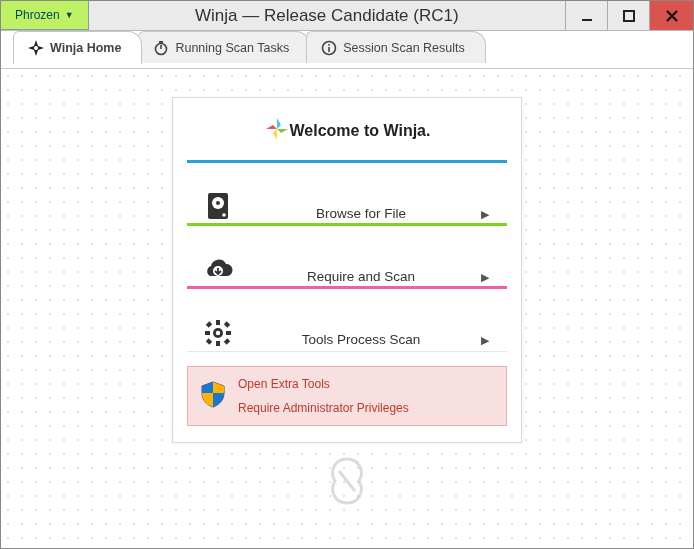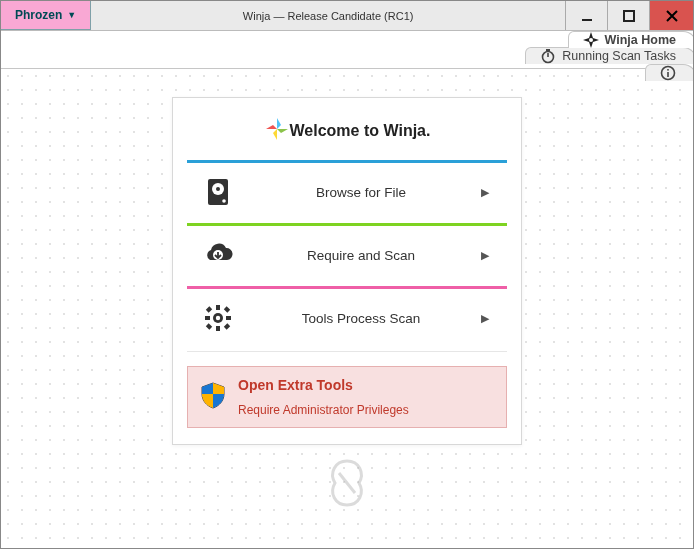--- a/index.html
+++ b/index.html
@@ -12,64 +12,63 @@
   }
   .titlebar {
     height: 30px;
     background: #eaeaea;
     display: flex;
     align-items: stretch;
     border-bottom: 1px solid #bbb;
     position: relative;
   }
   .menu-btn {
-    background: #f9a8d4;
+    background: #bef264;
     color: #004a55;
-    font-weight: 700;
+    font-weight: 400;
     font-size: 12px;
     padding: 0 14px;
     display: flex; align-items: center;
     gap: 5px;
     cursor: pointer;
     border-right: 1px solid #7fa0a8;
     border-bottom: 1px solid #7fa0a8;
   }
   .menu-btn .caret { font-size: 9px; }
   .title-text {
     flex: 1;
     display: flex;
     align-items: center;
     justify-content: center;
-    font-size: 11px;
+    font-size: 17px;
     color: #333;
   }
   .win-btns { display: flex; }
   .win-btn {
     width: 42px;
     display: flex; align-items: center; justify-content: center;
     border-left: 1px solid #aaa;
     font-size: 13px;
     cursor: pointer;
     background: #eaeaea;
   }
   .win-btn.close { background: #d9534f; color: #000; width: 44px;}
   .win-btn svg { display: block; }
   .tabbar {
     height: 38px;
     background: #fff;
     display: flex;
-    align-items: flex-end;
-    padding: 0 0;
+    align-items: flex-start;
+    padding: 0 12px;
     border-bottom: 1px solid #c6c6c6;
     gap: 0;
     position: relative;
-    flex-direction: column;
   }
   .tab {
-    height: 20px;
+    height: 32px;
     display: flex; align-items: center;
     gap: 6px;
     padding: 0 20px 0 14px;
     font-size: 12.5px;
     color: #444;
     background: #efefef;
     border: 1px solid #c6c6c6;
     border-bottom: none;
     border-radius: 6px 14px 0 0;
     margin-right: -4px;
@@ -106,38 +105,38 @@
     display: flex; align-items: center; justify-content: center;
     gap: 0;
     font-size: 16px; font-weight: 700; color: #222;
     padding: 4px 0 12px 0;
   }
   .accent { height: 3px; width: 100%; margin-top: 2px; }
   .accent.blue { background: #2aa0d8; }
   .accent.green { background: #7ed321; }
   .accent.pink { background: #ef5fa7; }
   .option {
-    display: flex; align-items: center;
+    display: flex; align-items: flex-end;
     height: 58px;
     padding: 0 8px;
     cursor: pointer;
   }
   .option .oicon { width: 46px; display:flex; justify-content:center; }
   .option .olabel { flex: 1; text-align: center; font-size: 13.5px; color: #333; }
   .option .chev { width: 18px; color: #555; font-size: 11px; }
   .sep { height: 1px; background: #e6e6e6; margin: 4px 0; }
   .extra-box {
     margin-top: 14px;
     background: #f8e0e0;
     border: 1px solid #e6b0b0;
     padding: 10px 12px;
     display: flex; align-items: center; gap: 12px;
     cursor: pointer;
   }
-  .extra-box .etitle { color: #c0392b; font-weight: 700; font-size: 14px; }
+  .extra-box .etitle { color: #c0392b; font-weight: 400; font-size: 12px; }
   .extra-box .esub { color: #c0392b; font-size: 12px; margin-top: 10px; }
   .watermark { margin-top: 10px; opacity: 0.35; }
 </style>
 </head>
 <body>
 
 <div class="titlebar">
   <div class="menu-btn">
     <span>Phrozen</span>
     <span class="caret">▼</span>
@@ -183,20 +182,21 @@
     <span>Running Scan Tasks</span>
   </div>
   <div class="tab">
     <span class="ticon">
       <svg width="16" height="16" viewBox="0 0 16 16">
           <circle cx="8" cy="8" r="6.5" fill="none" stroke="#444" stroke-width="1.6"></circle>
           <rect x="7.2" y="7" width="1.6" height="5" fill="#444"></rect>
           <rect x="7.2" y="4" width="1.6" height="1.6" fill="#444"></rect>
         </svg>
     </span>
+    <span>Session Scan Results</span>
   </div>
 </div>
 
 <div class="content">
   <div class="card">
 
     <div class="welcome">
       <span>
         <svg width="26" height="26" viewBox="0 0 26 26">
           <path d="M13 2 L17 9 L13 13 Z" fill="#4fc3f7"></path>

